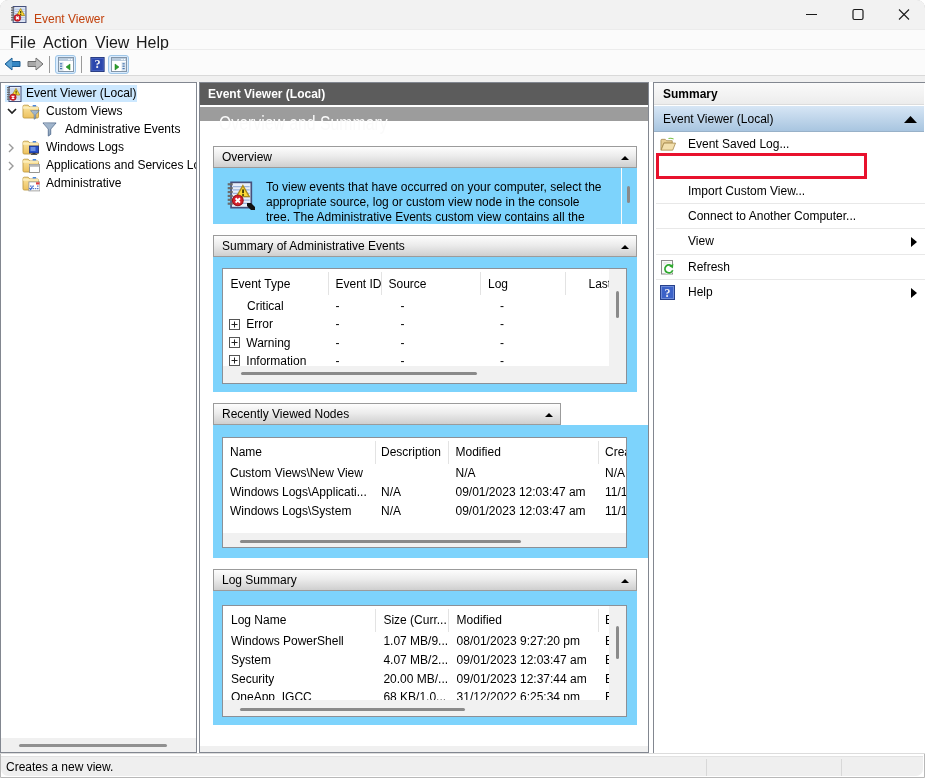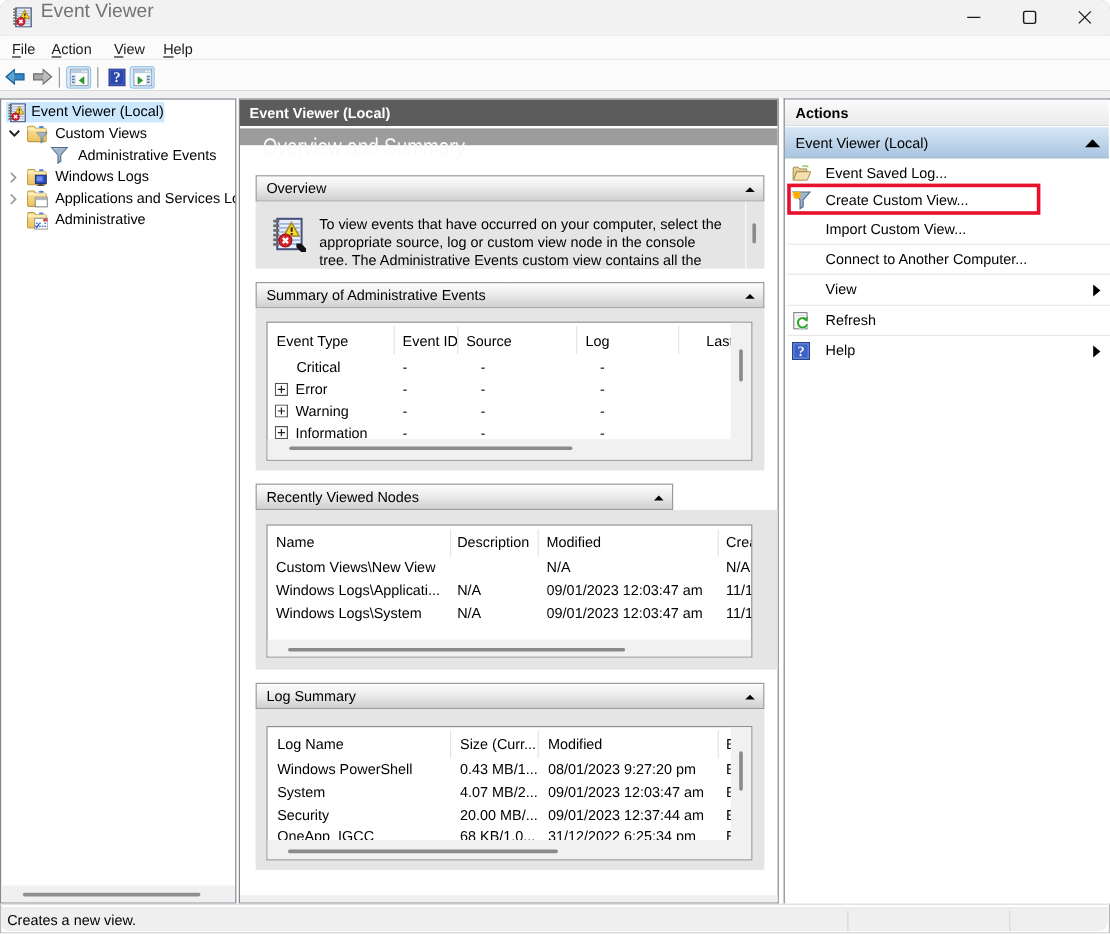--- a/index.html
+++ b/index.html
@@ -1,39 +1,39 @@
 <!DOCTYPE html>
 <html><head>
 <meta charset="utf-8">
 <style>
 *{margin:0;padding:0;box-sizing:border-box}
 html,body{width:925px;height:778px;background:#fff;font-family:"Liberation Sans",sans-serif;font-size:12px;color:#000;overflow:hidden;position:relative}
 .abs{position:absolute}
 .win{position:absolute;left:0;top:0;width:925px;height:778px;background:#fff;border-radius:8px 8px 0 0;overflow:hidden;outline:1px solid #b8b8b8;outline-offset:-1px}
 
 .titlebar{position:absolute;left:0;top:0;width:925px;height:29px;background:#f2f2f2}
-.titletxt{position:absolute;left:34px;top:1px;font-size:16px;color:#737373}
+.titletxt{position:absolute;left:34px;top:12px;font-size:12px;color:#c2410c}
 
 .menubar{position:absolute;left:0;top:29px;width:925px;height:21px;background:#fbfbfb;border-top:1px solid #ececec;border-bottom:1px solid #ececec}
-.mi{position:absolute;top:4px;font-size:12px;color:#1a1a1a}
+.mi{position:absolute;top:4px;font-size:16px;color:#1a1a1a}
 .mi u{text-decoration:underline;text-underline-offset:2px}
 
 .toolbar{position:absolute;left:0;top:50px;width:925px;height:26px;background:#fbfbfb;border-bottom:1px solid #d9d9d9}
 .tsep{position:absolute;top:6px;width:1px;height:17px;background:#9a9a9a}
 .tbtn{position:absolute;top:4.5px;width:21px;height:19px;border:1px solid #9fc6e7;background:#d9ecff;border-radius:3px}
 
 .mainbg{position:absolute;left:0;top:76px;width:925px;height:6px;background:#f0f0f0}
 .panel{position:absolute;background:#fff;border:1px solid #828790}
 
 .trow{position:absolute;left:0;height:18px;line-height:18px;white-space:nowrap}
 
 .chead{position:absolute;left:0;top:0;width:100%;height:22px;background:#5c5c5c;color:#fff;font-weight:bold;line-height:22px;padding-left:8px}
 .banner{position:absolute;left:0;top:24px;width:100%;height:14px;background:#9c9c9c}
 .sechead{position:absolute;border:1px solid #9b9b9b;background:linear-gradient(#fdfdfd,#ececec 45%,#cfcfcf);height:22px;line-height:20px;padding-left:8px}
-.secbody{position:absolute;background:#e5e5e5}
+.secbody{position:absolute;background:#7dd3fc}
 .tbox{position:absolute;background:#fff;border:1px solid #8b9097}
 .col{position:absolute;white-space:nowrap;overflow:hidden}
 .hsep{position:absolute;width:1px;background:#e3e3e3}
 .thumbh{position:absolute;height:3px;background:#8a8a8a;border-radius:2px}
 .thumbv{position:absolute;width:3px;background:#8a8a8a;border-radius:2px}
 .collapse{position:absolute;right:7px;top:8.5px;width:0;height:0;border-left:4px solid transparent;border-right:4px solid transparent;border-bottom:4.5px solid #000}
 
 .arow{position:absolute;left:0;width:100%;height:25px;line-height:25px}
 .atxt{position:absolute;left:34px;top:0}
 .asep{position:absolute;left:2px;right:0;height:1px;background:#e8e8e8}
@@ -336,21 +336,21 @@
     <div class="secbody" style="left:13px;top:508px;width:424px;height:134px">
       <div class="tbox" style="left:9px;top:13.5px;width:405px;height:112.5px">
         <div class="col" style="left:8px;top:7.5px">Log Name</div>
         <div class="col" style="left:160.4px;top:7.5px">Size (Curr...</div>
         <div class="col" style="left:233.6px;top:7.5px">Modified</div>
         <div class="col" style="left:382px;top:7.5px;width:20px">En</div>
         <div class="hsep" style="left:152px;top:3px;height:23px"></div>
         <div class="hsep" style="left:225px;top:3px;height:23px"></div>
         <div class="hsep" style="left:375px;top:3px;height:23px"></div>
         <div class="col" style="left:8px;top:28.5px">Windows PowerShell</div>
-        <div class="col" style="left:160.4px;top:28.5px">0.43 MB/1...</div>
+        <div class="col" style="left:160.4px;top:28.5px">1.07 MB/9...</div>
         <div class="col" style="left:233.6px;top:28.5px">08/01/2023 9:27:20 pm</div>
         <div class="col" style="left:382px;top:28.5px;width:20px">E</div>
         <div class="col" style="left:8px;top:47.3px">System</div>
         <div class="col" style="left:160.4px;top:47.3px">4.07 MB/2...</div>
         <div class="col" style="left:233.6px;top:47.3px">09/01/2023 12:03:47 am</div>
         <div class="col" style="left:382px;top:47.3px;width:20px">E</div>
         <div class="col" style="left:8px;top:66px">Security</div>
         <div class="col" style="left:160.4px;top:66px">20.00 MB/...</div>
         <div class="col" style="left:233.6px;top:66px">09/01/2023 12:37:44 am</div>
         <div class="col" style="left:382px;top:66px;width:20px">E</div>
@@ -363,52 +363,38 @@
         <div class="abs" style="left:0;top:94.5px;width:403px;height:16px;background:#f1f1f1"></div>
         <div class="thumbh" style="left:17px;top:102px;width:225px"></div>
       </div>
     </div>
 
     <div class="abs" style="left:0;top:663px;width:450px;height:6px;background:#f0f0f0"></div>
   </div>
 
   <div class="panel" style="left:653px;top:82px;width:272px;height:671px;overflow:hidden;border-bottom:none;border-right:none" id="rightpanel">
     <div class="abs" style="left:0;top:0;width:270px;height:22px;background:linear-gradient(#fafafa,#ececec);border-bottom:1px solid #dcdcdc">
-      <div class="abs" style="left:9px;top:4px;font-weight:bold">Actions</div>
+      <div class="abs" style="left:9px;top:4px;font-weight:bold">Summary</div>
     </div>
     <div class="abs" style="left:0;top:23px;width:270px;height:26px;background:linear-gradient(#d7e6f5,#a8c5e0);border-bottom:1px solid #98b1c8">
       <div class="abs" style="left:9px;top:6px">Event Viewer (Local)</div>
       <svg class="abs" style="right:7px;top:10px" width="13" height="7">
           <path d="M6.5 0 L13 7 L0 7 Z" fill="#000"></path>
         </svg>
     </div>
 
     <div class="arow" style="top:49px">
       <svg class="abs" style="left:6px;top:5px" width="16" height="15" viewBox="0 0 17 15">
         <path d="M1 3 Q1 2 2 2 L5.5 2 L7 3.5 L13 3.5 L13 6 L4 6 L1.5 13 Q1 14 1 13 Z" fill="#e8cf96" stroke="#a08445" stroke-width="0.8"></path>
         <path d="M4.2 6 L16.5 6 L13.5 13.5 L1.2 13.5 Z" fill="#f3e0ae" stroke="#a08445" stroke-width="0.8"></path>
         <path d="M9 1.2 Q12 0.2 14.5 1.8" fill="none" stroke="#7ac143" stroke-width="1.1"></path>
       </svg>
       <div class="atxt">Event Saved Log...</div>
     </div>
 
-    <div class="arow" style="top:72px">
-      <svg class="abs" style="left:6px;top:4px" width="16" height="16" viewBox="0 0 16 16">
-        <use href="#funnel"></use>
-        <path d="M0.5 1 L7 1 L7 6 L2.5 6.5 Z" fill="#f7a800"></path>
-        <circle cx="3.8" cy="3.5" r="2.6" fill="#ffc425"></circle>
-        <g stroke="#f7a800" stroke-width="1">
-            <line x1="3.8" y1="0" x2="3.8" y2="7"></line>
-            <line x1="0.3" y1="3.5" x2="7.3" y2="3.5"></line>
-            <line x1="1.4" y1="1.1" x2="6.2" y2="5.9"></line>
-            <line x1="6.2" y1="1.1" x2="1.4" y2="5.9"></line>
-          </g>
-      </svg>
-      <div class="atxt">Create Custom View...</div>
-    </div>
     <div class="abs" style="left:2px;top:70px;width:211px;height:26px;border:3px solid #e8112d"></div>
 
     <div class="arow" style="top:96px">
         <div class="atxt">Import Custom View...</div>
       </div>
     <div class="asep" style="top:120px"></div>
     <div class="arow" style="top:121px">
         <div class="atxt">Connect to Another Computer...</div>
       </div>
     <div class="asep" style="top:145px"></div>

